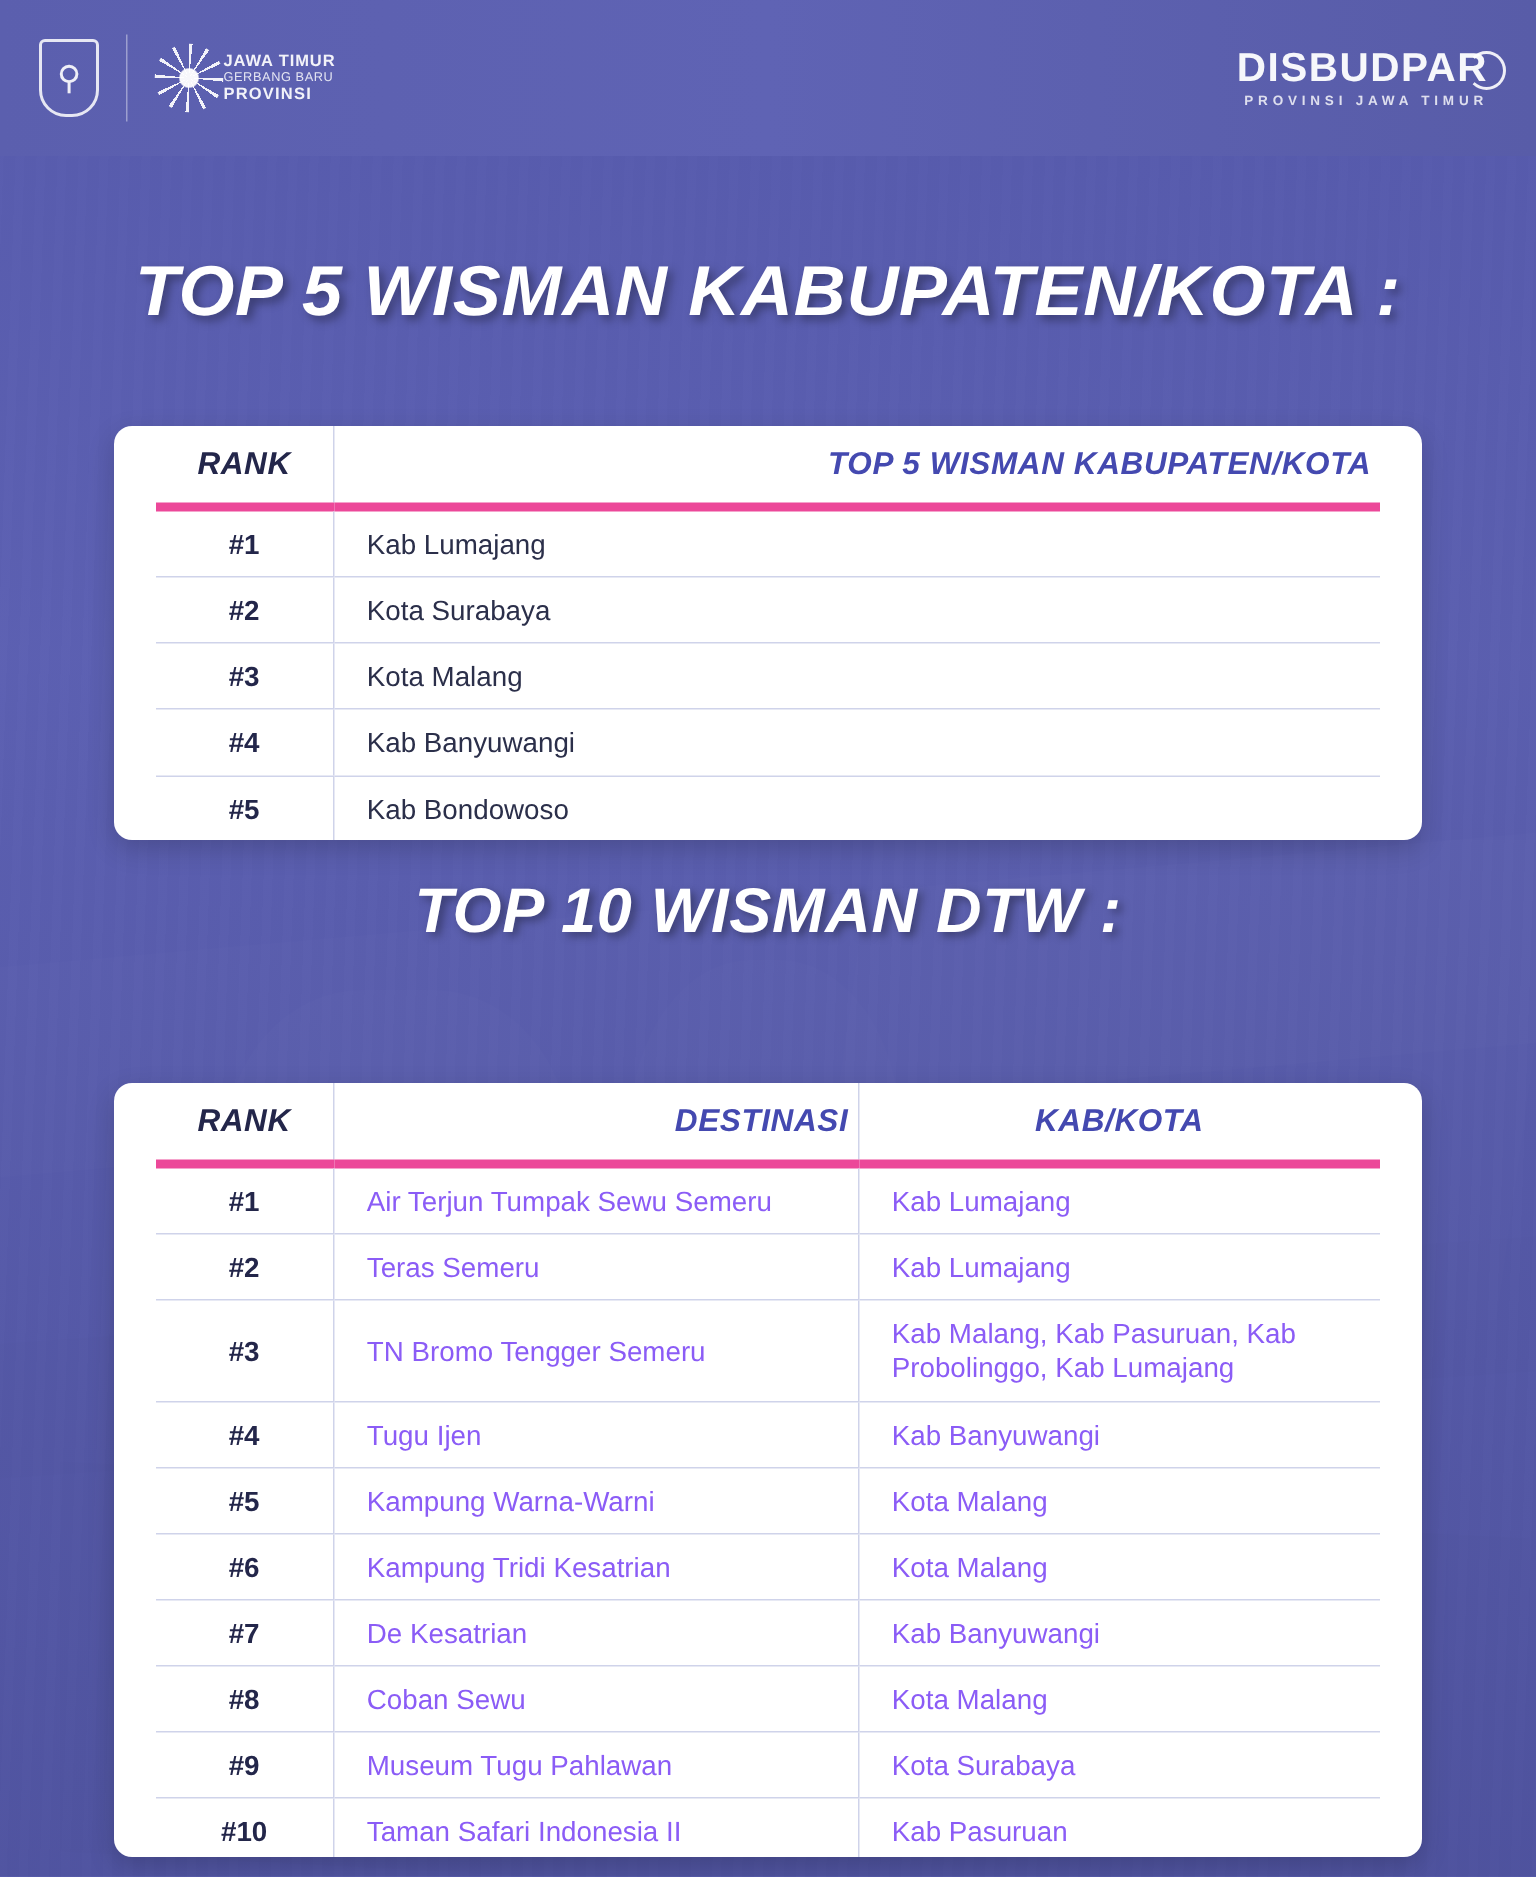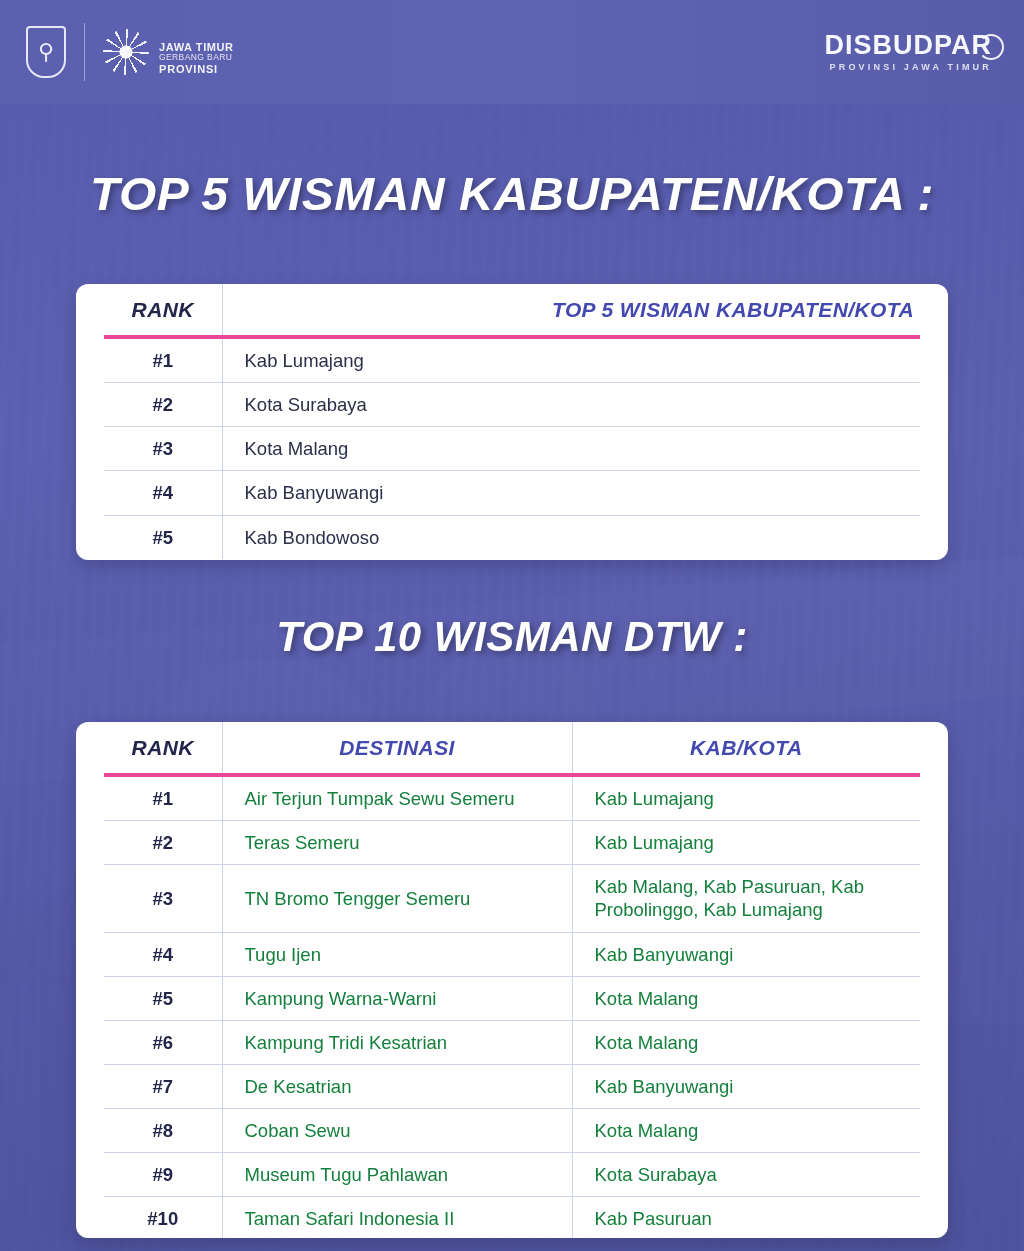--- a/index.html
+++ b/index.html
@@ -59,21 +59,21 @@
     border-radius: 4px 4px 18px 18px;
     display: flex; align-items: center; justify-content: center;
     color: rgba(255,255,255,0.9);
     font-size: 22px;
     line-height: 1;
   }
   .divider-v {
     width: 1px; height: 58px;
     background: rgba(255,255,255,0.4);
   }
-  .jatim-logo { display: flex; align-items: flex-end; gap: 10px; }
+  .jatim-logo { display: flex; align-items: center; }
   .gear-mark {
     width: 46px; height: 46px; border-radius: 50%;
     background:
       radial-gradient(circle at 50% 50%, rgba(255,255,255,0.95) 0 6px, rgba(255,255,255,0) 7px),
       conic-gradient(rgba(255,255,255,0.92) 0 6deg, rgba(255,255,255,0) 6deg 30deg,
                      rgba(255,255,255,0.92) 30deg 36deg, rgba(255,255,255,0) 36deg 60deg,
                      rgba(255,255,255,0.92) 60deg 66deg, rgba(255,255,255,0) 66deg 90deg,
                      rgba(255,255,255,0.92) 90deg 96deg, rgba(255,255,255,0) 96deg 120deg,
                      rgba(255,255,255,0.92) 120deg 126deg, rgba(255,255,255,0) 126deg 150deg,
                      rgba(255,255,255,0.92) 150deg 156deg, rgba(255,255,255,0) 156deg 180deg,
@@ -125,21 +125,21 @@
     letter-spacing: 0.5px;
     text-shadow: 3px 3px 6px rgba(0,0,0,0.35);
     font-family: "Liberation Sans", sans-serif;
   }
   #title-1 {
     position: absolute; left: 0; right: 0; top: 166px;
     font-size: 47px;
     transform: scaleX(1.02);
   }
   #title-2 {
-    position: absolute; left: 0; right: 0; top: 613px;
+    position: absolute; left: 0; right: 0; top: 583px;
     font-size: 42px;
   }
 
   .card {
     position: absolute;
     background: #ffffff;
     border-radius: 12px;
     box-shadow: 0 6px 18px rgba(0,0,0,0.18);
     overflow: hidden;
   }
@@ -147,48 +147,48 @@
   #card-2 { left: 76px; top: 722px; width: 872px; height: 516px; padding: 0 28px; }
 
   table { width: 100%; border-collapse: collapse; }
 
   thead th {
     color: #4449b0;
     font-weight: bold;
     font-style: italic;
     letter-spacing: 0.4px;
     padding: 14px 6px 13px 6px;
-    border-bottom: 4px solid #ec4899;
+    border-bottom: 6px solid #ec4899;
     vertical-align: middle;
   }
   #card-1 thead th { font-size: 21px; }
   #card-2 thead th { font-size: 21px; }
 
   tbody td {
-    color: #15803d;
+    color: #8b5cf6;
     font-size: 18.5px;
     padding: 10px 6px;
     border-bottom: 1px solid #cfd3ea;
     vertical-align: middle;
     line-height: 1.25;
   }
   tbody tr:last-child td { border-bottom: none; }
 
   td.rank, th.rank {
     width: 118px;
     text-align: center;
     font-weight: bold;
     color: #23264a;
   }
   #card-1 .col-sep, #card-2 .col-sep { border-left: 1px solid #cfd3ea; }
 
   #card-1 th.name { text-align: right; }
   #card-1 td.name { padding-left: 22px; color: #2b2f4a; }
 
-  #card-2 th.dest { width: 350px; text-align: center; }
+  #card-2 th.dest { width: 350px; text-align: right; }
   #card-2 td.dest { padding-left: 22px; }
   #card-2 th.kab { }
   #card-2 td.kab { padding-left: 22px; }
 </style>
 </head>
 <body>
 
 <div class="bg-photo"></div>
 <div class="bg-shapes">
   <i class="s1"></i>

